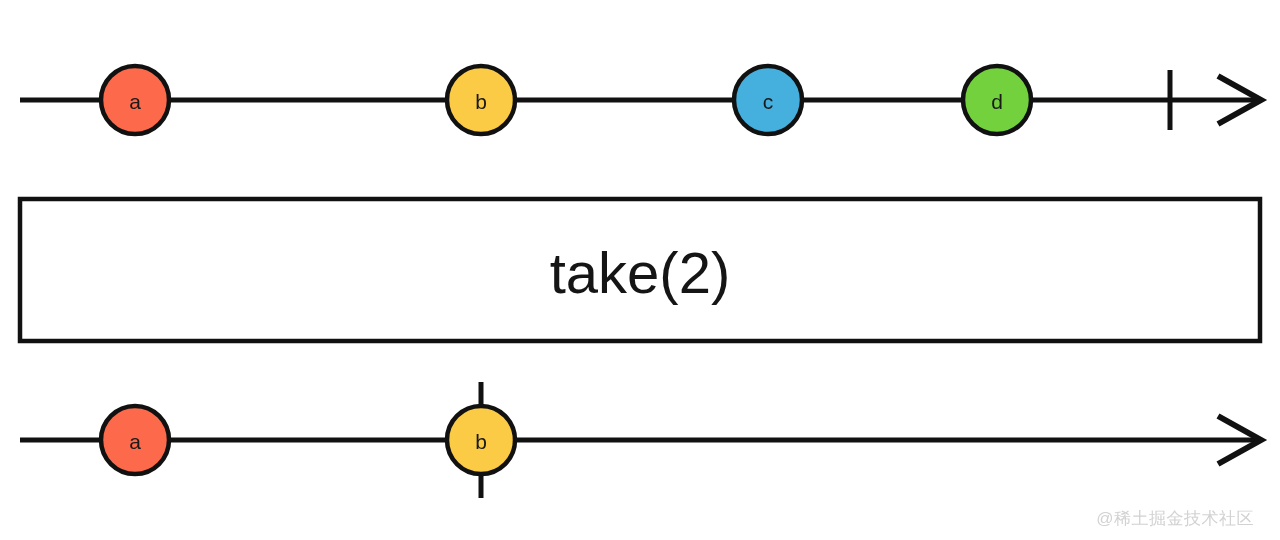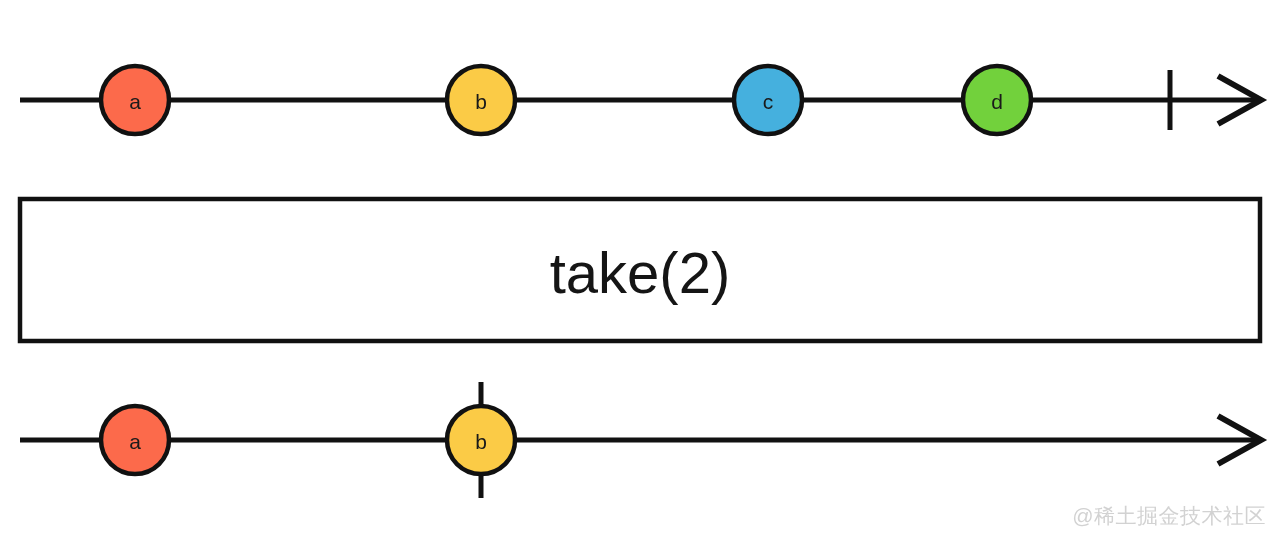--- a/index.html
+++ b/index.html
@@ -60,24 +60,24 @@
   }
   .operator-label {
     font-family: "Liberation Sans", sans-serif;
     font-size: 58px;
     fill: #151515;
     text-anchor: middle;
     dominant-baseline: central;
   }
   .watermark-text {
     position: absolute;
-    right: 14px;
+    right: 26px;
     bottom: 10px;
     font-family: "Liberation Sans", sans-serif;
-    font-size: 21px;
+    font-size: 17px;
     color: #d2d2d2;
     letter-spacing: 0.5px;
     white-space: nowrap;
     user-select: none;
     margin-left: 20px;
   }
 </style>
 </head>
 <body>
 

